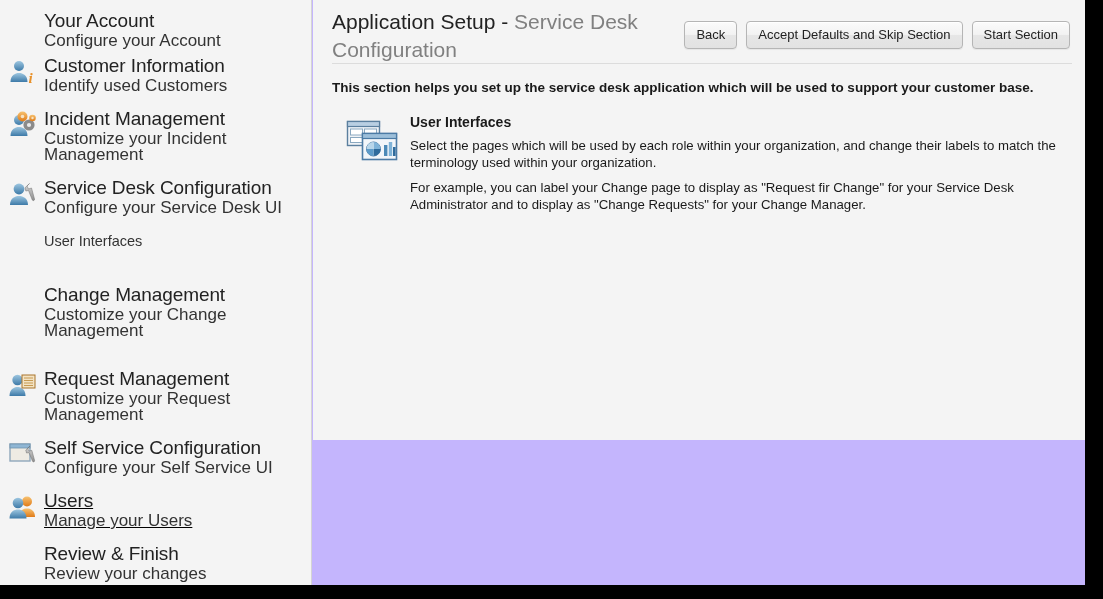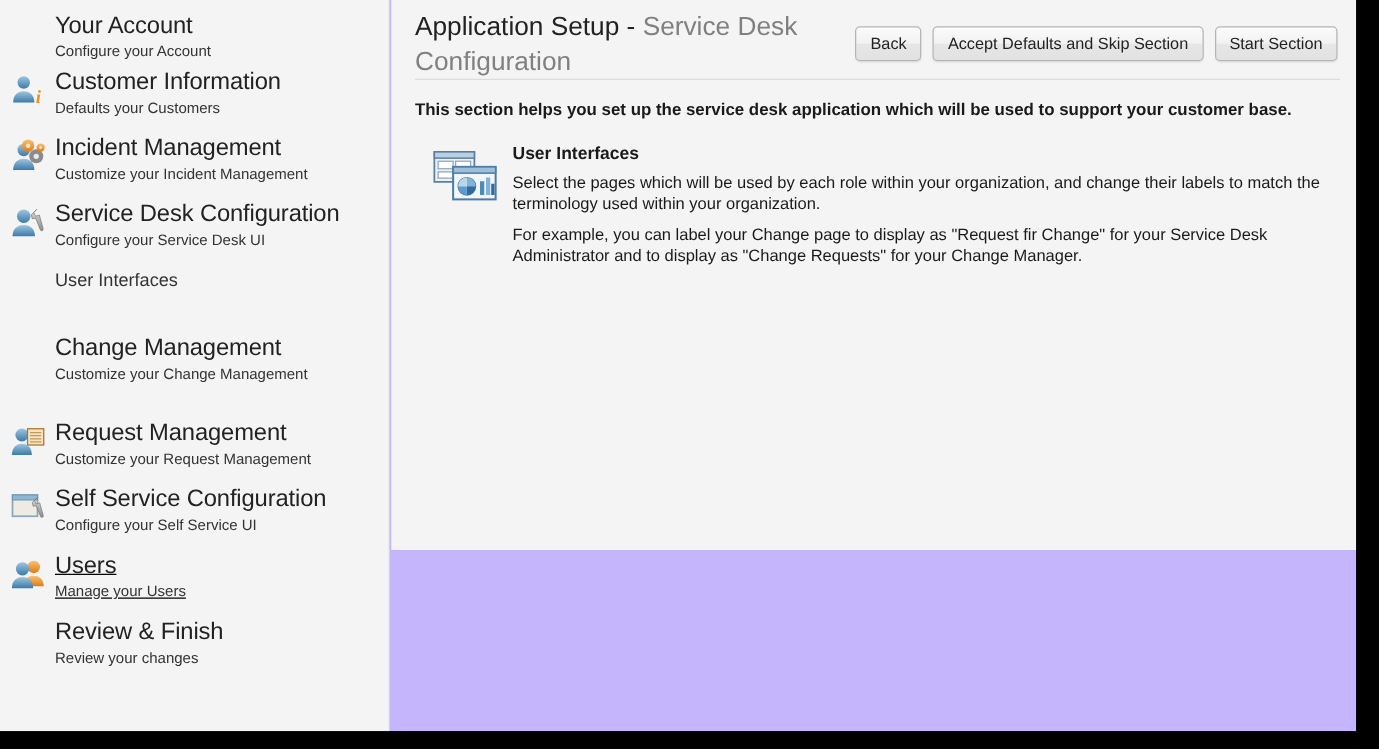--- a/index.html
+++ b/index.html
@@ -50,21 +50,21 @@
     width: 30px; height: 30px;
   }
   .nav-title {
     font-size: 19px;
     color: #222222;
     line-height: 22px;
     letter-spacing: -0.1px;
     white-space: pre-wrap;
   }
   .nav-sub {
-    font-size: 12px;
+    font-size: 17px;
     color: #333333;
     line-height: 16px;
     padding-top: 1px;
   }
   .nav-sublink {
     font-size: 14.5px;
     color: #333333;
     padding-left: 44px;
     cursor: pointer;
   }
@@ -177,21 +177,21 @@
               <stop offset="0" stop-color="#d8d8d8"></stop>
                 <stop offset="1" stop-color="#8e8e8e"></stop>
             </linearGradient>
           </defs>
           <circle cx="11" cy="9" r="5" fill="url(#gBlue)"></circle>
           <path d="M2.5 25 C2.5 18.5 7 16 11 16 C15 16 19.5 18.5 19.5 25 Z" fill="url(#gBlue)"></path>
           <text x="20.5" y="25.5" font-family="Liberation Serif, serif" font-style="italic" font-weight="bold" font-size="15" fill="#e8912a">i</text>
         </svg>
       </span>
       <div class="nav-title">Customer Information</div>
-      <div class="nav-sub">Defaults your Customers</div>
+      <div class="nav-sub">Identify used Customers</div>
     </div>
 
     <div class="nav-item" style="margin-top:14px;">
       <span class="nav-icon">
         <svg viewBox="0 0 30 30" width="30" height="30">
           <circle cx="11" cy="10" r="5" fill="url(#gBlue)"></circle>
           <path d="M2.5 26 C2.5 19.5 7 17 11 17 C15 17 19.5 19.5 19.5 26 Z" fill="url(#gBlue)"></path>
           <g fill="url(#gOrange)">
             <circle cx="14.5" cy="6.5" r="5"></circle>
           </g>

